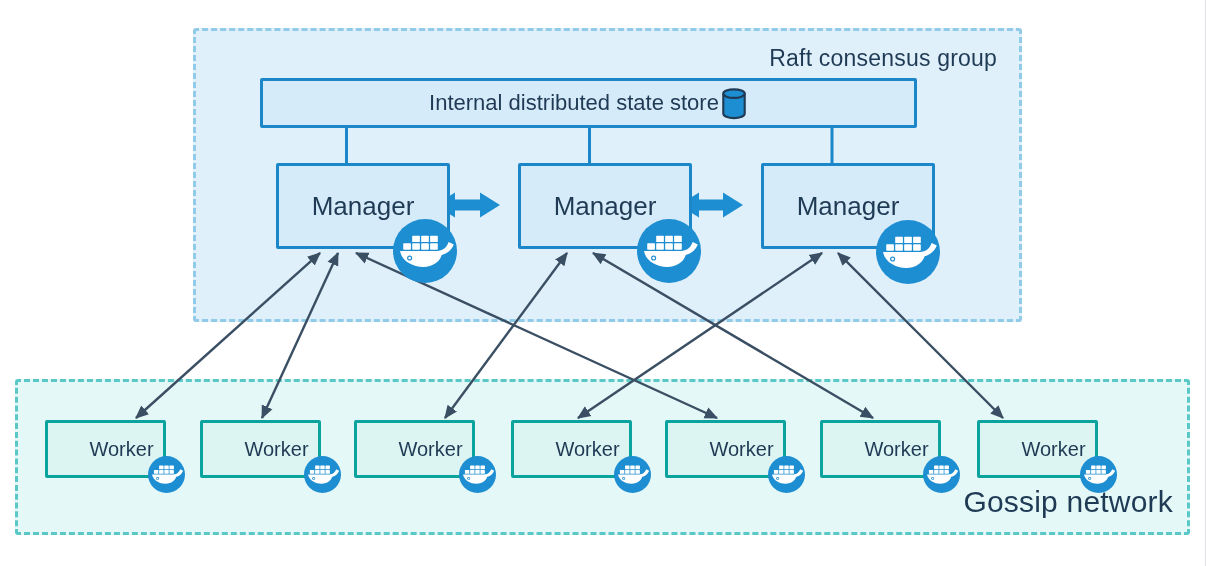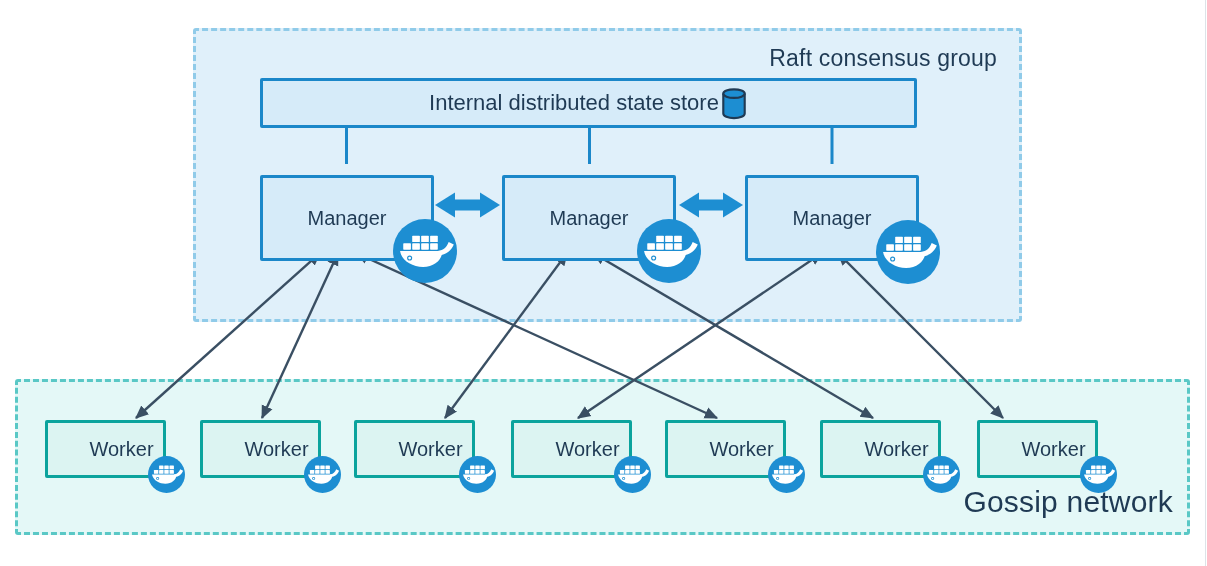--- a/index.html
+++ b/index.html
@@ -21,21 +21,21 @@
   .group.gossip{left:15px;top:379px;width:1175px;height:156px;
     background:var(--gossip-fill);border:3px dashed var(--gossip-border);}
   .group-label{position:absolute;font-size:23px;letter-spacing:.2px;color:var(--text-dark);white-space:nowrap;}
   .raft-label{top:14px;right:22px;}
   .gossip-label{bottom:13px;right:14px;font-size:30px;}
 
   .node{position:absolute;box-sizing:border-box;display:flex;align-items:center;justify-content:center;
     border-radius:2px;white-space:nowrap;}
   .node.blue{background:var(--node-fill-blue);border:3px solid var(--node-border-blue);}
   .store{left:260px;top:78px;width:657px;height:50px;font-size:22px;gap:1px;}
-  .manager{top:175px;width:174px;height:86px;font-size:20px;}
+  .manager{top:163px;width:174px;height:86px;font-size:26px;margin-left:16px;}
   .m1{left:260px;} .m2{left:502px;} .m3{left:745px;}
   .worker{top:420px;width:121px;height:58px;font-size:20px;
     background:var(--worker-fill);border:3px solid var(--worker-border);padding-left:32px;}
   .w1{left:45px;} .w2{left:200px;} .w3{left:354px;} .w4{left:511px;}
   .w5{left:665px;} .w6{left:820px;} .w7{left:977px;}
 
   .wires{position:absolute;left:0;top:0;pointer-events:none;}
   .docker-badge{position:absolute;pointer-events:none;}
   .db-icon{flex:0 0 auto;display:block;}
 </style>

